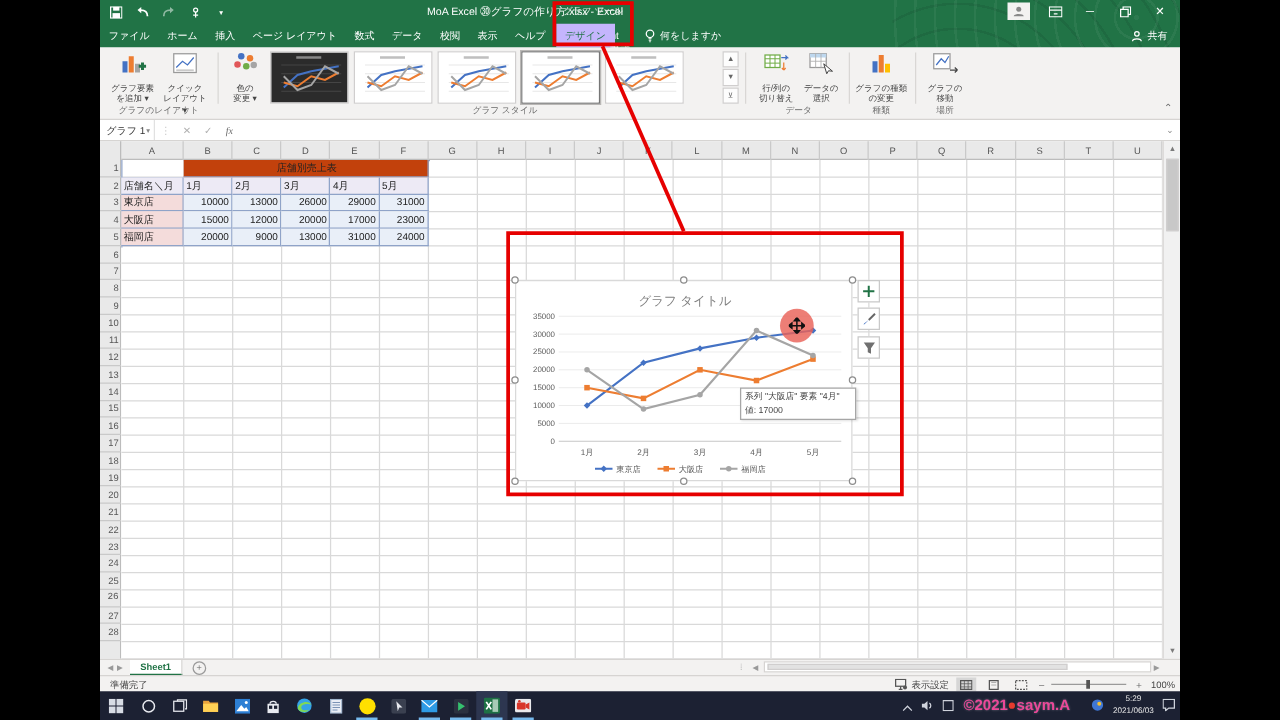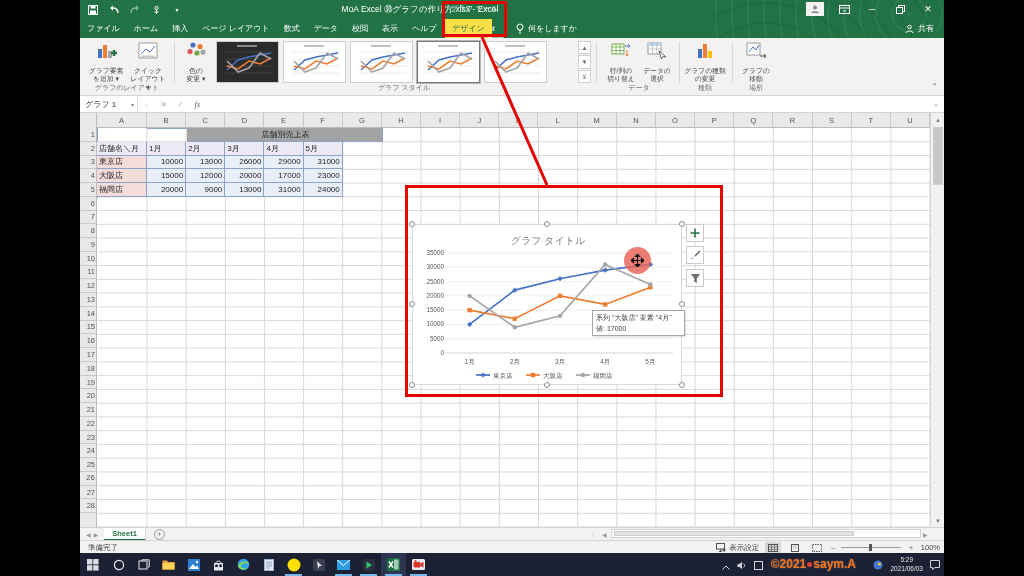--- a/index.html
+++ b/index.html
@@ -16,41 +16,41 @@
   .qat .qbtn{width:14px;height:13px;display:flex;align-items:center;justify-content:center;}
   .title-text{position:absolute;left:160px;top:4px;width:360px;text-align:center;color:#fff;font-size:8.5px;white-space:nowrap;}
   .ctx-tool{position:absolute;left:362px;top:4px;width:65px;text-align:center;color:#d8e8dd;font-size:7.5px;white-space:nowrap;}
   .win-controls{position:absolute;right:8px;top:2px;display:flex;gap:12px;align-items:center;}
   .win-controls .wc{width:16px;height:14px;display:flex;align-items:center;justify-content:center;color:#fff;font-size:9px;}
   .avatar{width:18px;height:14px;background:#f3f2f1;display:flex;align-items:center;justify-content:center;}
 
   
   #tabrow{position:absolute;left:0;top:19px;width:864px;height:19px;display:flex;align-items:stretch;color:#fff;font-size:8px;}
   #tabrow .tab{padding:0 7px;display:flex;align-items:center;white-space:nowrap;}
-  #tabrow .tab.ctx1{position:absolute;left:365px;top:0;height:19px;background:#fde047;color:#217346;}
+  #tabrow .tab.ctx1{position:absolute;left:365px;top:0;height:19px;background:#c4b5fd;color:#217346;}
   #tabrow .tab.ctx2{position:absolute;left:401px;top:0;height:19px;margin-top:11px;}
   .tellme{position:absolute;left:436px;top:0;height:19px;display:flex;align-items:center;gap:4px;color:#fff;font-size:8px;}
   .share{position:absolute;right:10px;top:19px;height:19px;display:flex;align-items:center;gap:4px;color:#fff;font-size:8px;}
 
   
   #ribbon{position:absolute;left:0;top:38px;width:864px;height:58px;background:#f3f2f1;border-bottom:1px solid #d6d4d2;}
   .rgroup-label{position:absolute;bottom:2px;font-size:7px;color:#6a6a6a;text-align:center;white-space:nowrap;}
   .rsep{position:absolute;top:4px;bottom:12px;width:1px;background:#d9d7d5;}
   .rbtn{position:absolute;top:3px;width:40px;height:44px;display:flex;flex-direction:column;align-items:center;justify-content:flex-start;gap:2px;cursor:default;}
   .rbtn .lbl{font-size:6.8px;color:#444;text-align:center;white-space:pre-line;line-height:1.25;}
   .gallery{position:absolute;left:136px;top:3px;display:flex;gap:4px;}
   .thumb{width:63px;height:42px;background:#fff;border:1px solid #d0cece;}
   .thumb.selected{border:1px solid #767676;box-shadow:0 0 0 1px #b9b7b5;}
   .gal-ctl{position:absolute;left:498px;top:3px;width:13px;height:42px;display:flex;flex-direction:column;gap:1px;}
   .gal-ctl div{flex:1;background:#fdfdfd;border:1px solid #d0cece;font-size:6px;color:#666;display:flex;align-items:center;justify-content:center;}
   .collapse{position:absolute;right:6px;bottom:4px;font-size:8px;color:#666;}
 
   
   #formulabar{position:absolute;left:0;top:96px;width:864px;height:17px;background:#fff;border-bottom:1px solid #d6d4d2;display:flex;align-items:center;}
-  .namebox{width:58px;height:100%;display:flex;align-items:center;padding-left:5px;font-size:8px;color:#333;border-right:1px solid #e1e1e1;text-align:right;}
+  .namebox{width:44px;height:100%;display:flex;align-items:center;padding-left:5px;font-size:8px;color:#333;border-right:1px solid #e1e1e1;text-align:right;}
   .namebox .dd{margin-left:auto;margin-right:3px;font-size:6px;color:#888;}
   .fb-ic{width:17px;text-align:center;font-size:8px;color:#b0b0b0;}
   .fx{font-family:"Liberation Serif",serif;font-style:italic;color:#666;}
   .fb-input{flex:1;height:100%;}
   .fb-exp{width:16px;text-align:center;color:#888;font-size:7px;}
 
   
   #colheads{position:absolute;left:0;top:113px;width:850px;height:15px;background:#e9e9e9;border-bottom:1px solid #bcbcbc;}
   #colheads .corner{position:absolute;left:0;top:0;width:17px;height:15px;border-right:1px solid #bcbcbc;background:#e9e9e9;}
   #colheads .ch{position:absolute;top:0;height:15px;border-right:1px solid #c9c9c9;color:#555;font-size:7.5px;display:flex;align-items:center;justify-content:center;}
@@ -92,21 +92,21 @@
 
   
   #taskbar{position:absolute;left:0;top:553px;width:864px;height:23px;background:#1c2133;display:flex;align-items:center;}
   .tb-start{width:26px;height:23px;display:flex;align-items:center;justify-content:center;}
   .tb-search{width:224px;height:19px;background:#fff;display:flex;align-items:center;gap:5px;padding:0 6px;font-size:8px;color:#555;}
   .tb-ic{width:25px;height:23px;display:flex;align-items:center;justify-content:center;position:relative;}
   .tb-ic.active{background:#2d3650;}
   .tb-ic .runline{position:absolute;left:4px;bottom:0;width:17px;height:2px;background:#76b9ed;}
   .tray{position:absolute;right:4px;top:0;height:23px;display:flex;align-items:center;gap:7px;color:#cfd3dc;}
   .clock{font-size:6.5px;line-height:1.3;text-align:center;color:#e8e8e8;}
-  #watermark{position:absolute;right:88px;top:4px;font-size:12px;font-weight:bold;color:#f97316;text-shadow:0 0 2px rgba(255,255,255,.35);z-index:3;white-space:nowrap;}
+  #watermark{position:absolute;right:88px;top:4px;font-size:12px;font-weight:bold;color:#ec4899;text-shadow:0 0 2px rgba(255,255,255,.35);z-index:3;white-space:nowrap;}
   #watermark .reddot{display:inline-block;width:5px;height:5px;border-radius:50%;background:#e63b2e;margin:0 1px 1px 1px;}
 </style>
 </head>
 <body>
 
 <div id="screen">
 <div id="content">
 
   <div id="titlebar">
     <div class="rings"></div>
@@ -470,21 +470,21 @@
           <line x1="0" y1="330.192" x2="833" y2="330.192" stroke="#d9d9d9" stroke-width="1"></line>
           <line x1="0" y1="343.95" x2="833" y2="343.95" stroke="#d9d9d9" stroke-width="1"></line>
           <line x1="0" y1="357.70799999999997" x2="833" y2="357.70799999999997" stroke="#d9d9d9" stroke-width="1"></line>
           <line x1="0" y1="371.46599999999995" x2="833" y2="371.46599999999995" stroke="#d9d9d9" stroke-width="1"></line>
           <line x1="0" y1="385.224" x2="833" y2="385.224" stroke="#d9d9d9" stroke-width="1"></line>
           <line x1="0" y1="398.98199999999997" x2="833" y2="398.98199999999997" stroke="#d9d9d9" stroke-width="1"></line>
         </svg>
         <div style="position: absolute; left: 0px; top: 0px; width: 246.75px; height: 69.79px; border-left: 1px solid rgb(143, 163, 200); pointer-events: none;"></div>
         <div style="position: absolute; left: 50px; top: 0px; width: 196.75px; height: 1px; background: rgb(143, 163, 200);"></div>
         <div style="position: absolute; left: 0px; top: 13.758px; width: 50px; height: 1px; background: rgb(143, 163, 200);"></div>
-        <div class="cell txt" style="left: 50px; top: 0px; width: 195.75px; height: 13.758px; background: #a3a3a3; justify-content: center; margin-left: 40px;">店舗別売上表</div>
+        <div class="cell txt" style="left: 50px; top: 0px; width: 195.75px; height: 13.758px; background: #c2410c; justify-content: center;">店舗別売上表</div>
         <div class="cell txt" style="left: 0px; top: 13.758px; width: 50px; height: 13.758px; background: rgb(237, 234, 245);">店舗名＼月</div>
         <div class="cell txt" style="left: 50px; top: 13.758px; width: 39.15px; height: 13.758px; background: rgb(237, 234, 245);">1月</div>
         <div class="cell txt" style="left: 89.15px; top: 13.758px; width: 39.15px; height: 13.758px; background: rgb(237, 234, 245);">2月</div>
         <div class="cell txt" style="left: 128.3px; top: 13.758px; width: 39.15px; height: 13.758px; background: rgb(237, 234, 245);">3月</div>
         <div class="cell txt" style="left: 167.45px; top: 13.758px; width: 39.15px; height: 13.758px; background: rgb(237, 234, 245);">4月</div>
         <div class="cell txt" style="left: 206.6px; top: 13.758px; width: 39.15px; height: 13.758px; background: rgb(237, 234, 245);">5月</div>
         <div class="cell txt" style="left: 0px; top: 27.516px; width: 50px; height: 13.758px; background: rgb(244, 220, 219);">東京店</div>
         <div class="cell num" style="left: 50px; top: 27.516px; width: 39.15px; height: 13.758px; background: rgb(233, 239, 248);">10000</div>
         <div class="cell num" style="left: 89.15px; top: 27.516px; width: 39.15px; height: 13.758px; background: rgb(233, 239, 248);">13000</div>
         <div class="cell num" style="left: 128.3px; top: 27.516px; width: 39.15px; height: 13.758px; background: rgb(233, 239, 248);">26000</div>

